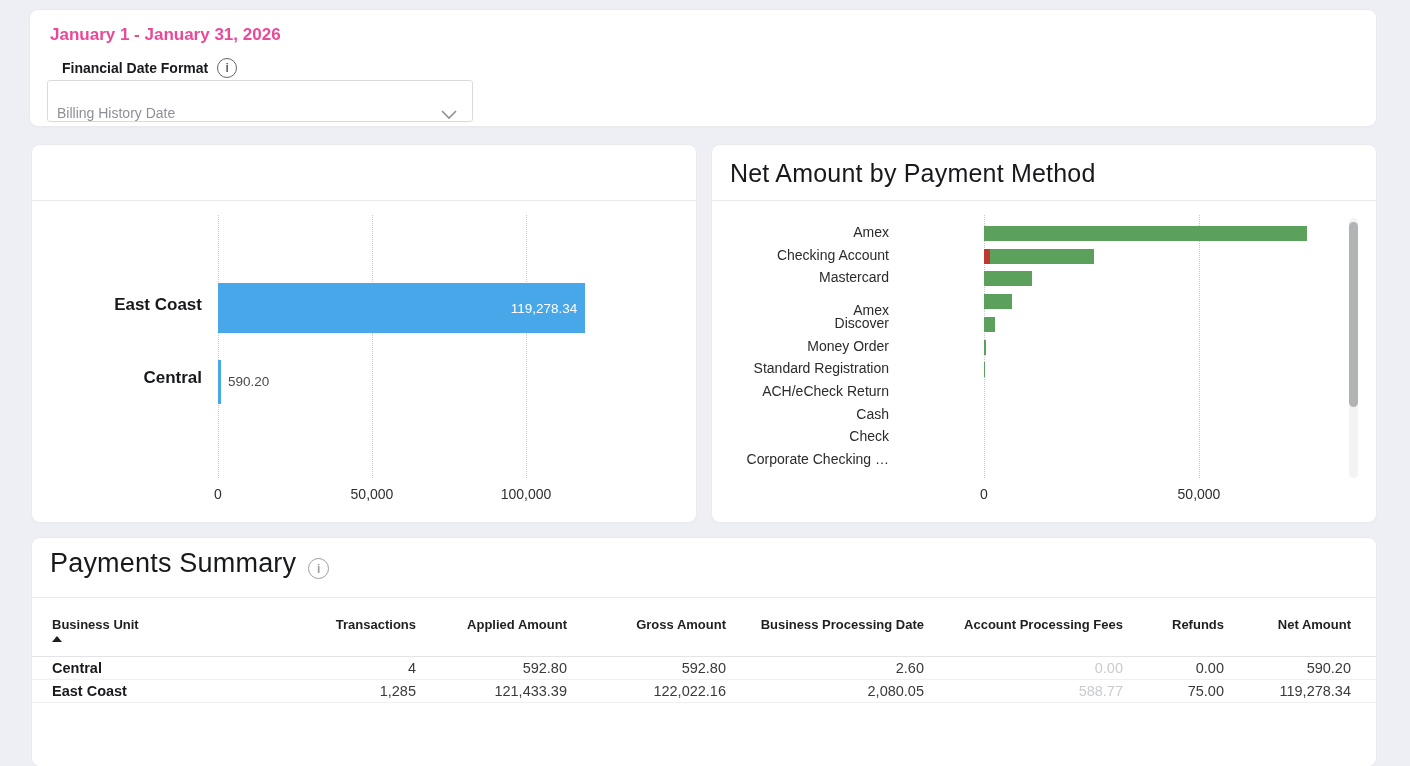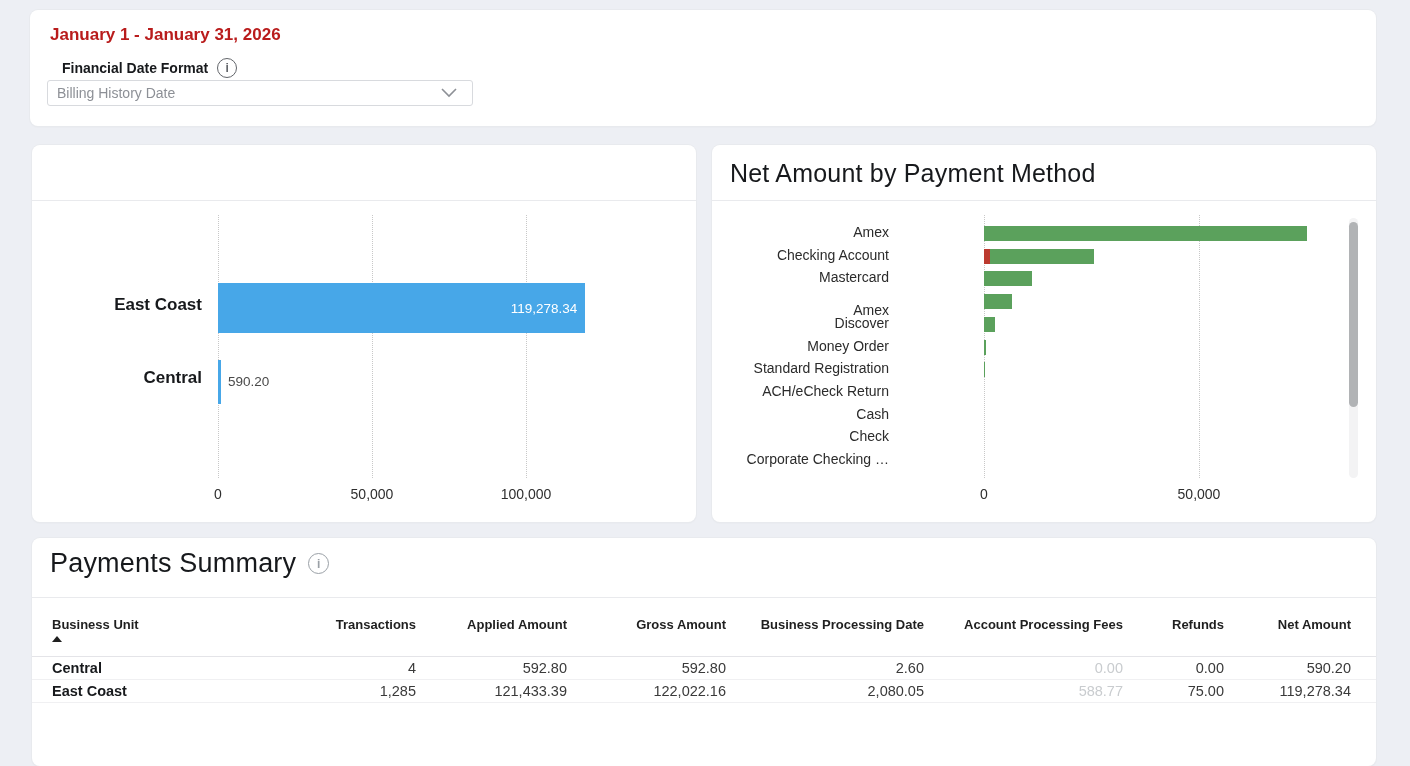--- a/index.html
+++ b/index.html
@@ -13,38 +13,38 @@
   .card {
     position: absolute;
     background: #ffffff;
     border-radius: 8px;
     box-shadow: 0 0 0 1px #e8eaee, 0 1px 2px rgba(27,31,35,0.05);
   }
   
   #header-card { left: 30px; top: 10px; width: 1346px; height: 116px; }
   .date-range {
     position: absolute; left: 20px; top: 15px;
-    font-size: 17px; font-weight: bold; color: #b91c1c;
+    font-size: 17px; font-weight: bold; color: #ec4899;
   }
   .format-label-row {
     position: absolute; left: 20px; top: 48px;
     display: flex; align-items: center; gap: 9px; padding-left: 12px;
   }
   .format-label { font-size: 14px; font-weight: bold; color: #17191c; }
   .info-icon {
     width: 20px; height: 20px; border-radius: 50%;
     border: 1.5px solid #62656a; color: #62656a;
     display: inline-flex; align-items: center; justify-content: center;
     font-size: 12px; font-weight: bold; cursor: pointer;
   }
   .info-icon.light { border-color: #9aa0a6; color: #9aa0a6; width: 21px; height: 21px; }
   .dropdown {
-    position: absolute; left: 17px; top: 70px; width: 426px; height: 26px;
+    position: absolute; left: 17px; top: 70px; width: 426px; height: 42px;
     border: 1px solid #d8dade; border-radius: 3px; background: #fff;
-    display: flex; align-items: center; cursor: pointer;
+    display: flex; align-items: flex-end; cursor: pointer;
   }
   .dropdown-text { flex: 1; padding-left: 9px; font-size: 14px; color: #8d9096; }
   .dropdown-chevron { margin-right: 14px; display: flex; }
   
   #chart-left-card  { left: 32px;  top: 145px; width: 664px; height: 377px; }
   #chart-right-card { left: 712px; top: 145px; width: 664px; height: 377px; }
   .chart-title {
     position: absolute; left: 18px; top: 14px;
     font-size: 25px; font-weight: 400; color: #17191c; letter-spacing: 0.2px;
   }
@@ -75,21 +75,21 @@
     background: #f3f3f4; border-radius: 5px;
   }
   .scroll-thumb {
     position: absolute; left: 0; top: 4px; width: 9px; height: 185px;
     background: #b1b3b5; border-radius: 5px; cursor: pointer;
   }
   
   #table-card { left: 32px; top: 538px; width: 1344px; height: 228px; }
   .table-title-row {
     position: absolute; left: 18px; top: 10px;
-    display: flex; align-items: center; gap: 12px;
+    display: flex; align-items: flex-end; gap: 12px;
   }
   .table-title { font-size: 27px; font-weight: 400; color: #17191c; letter-spacing: 0.2px; }
   #table-card .title-sep { top: 59px; }
   table.summary {
     position: absolute; left: 0; top: 70px; width: 1344px;
     border-collapse: collapse; table-layout: fixed;
   }
   table.summary th {
     font-size: 13px; font-weight: bold; color: #1f1f1f;
     text-align: right; vertical-align: top; padding: 9px 0 14px 0; cursor: pointer;

